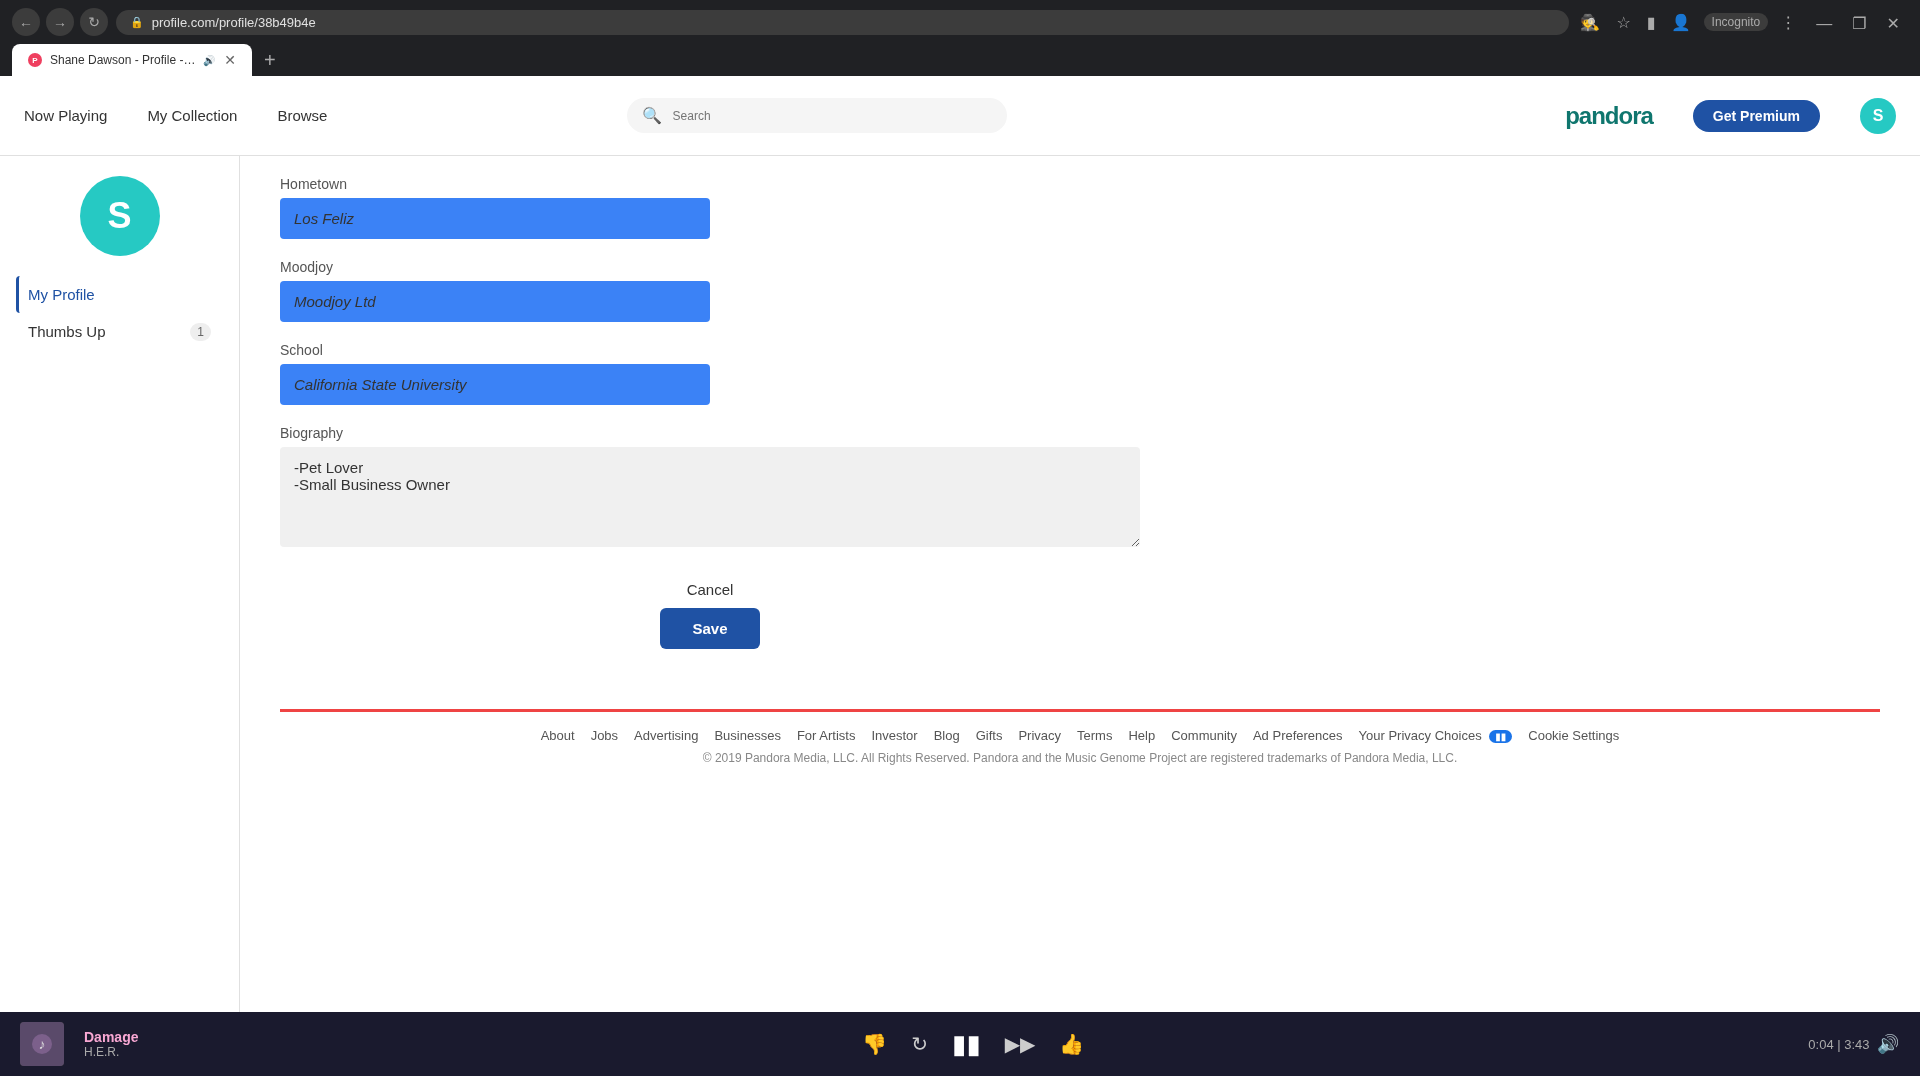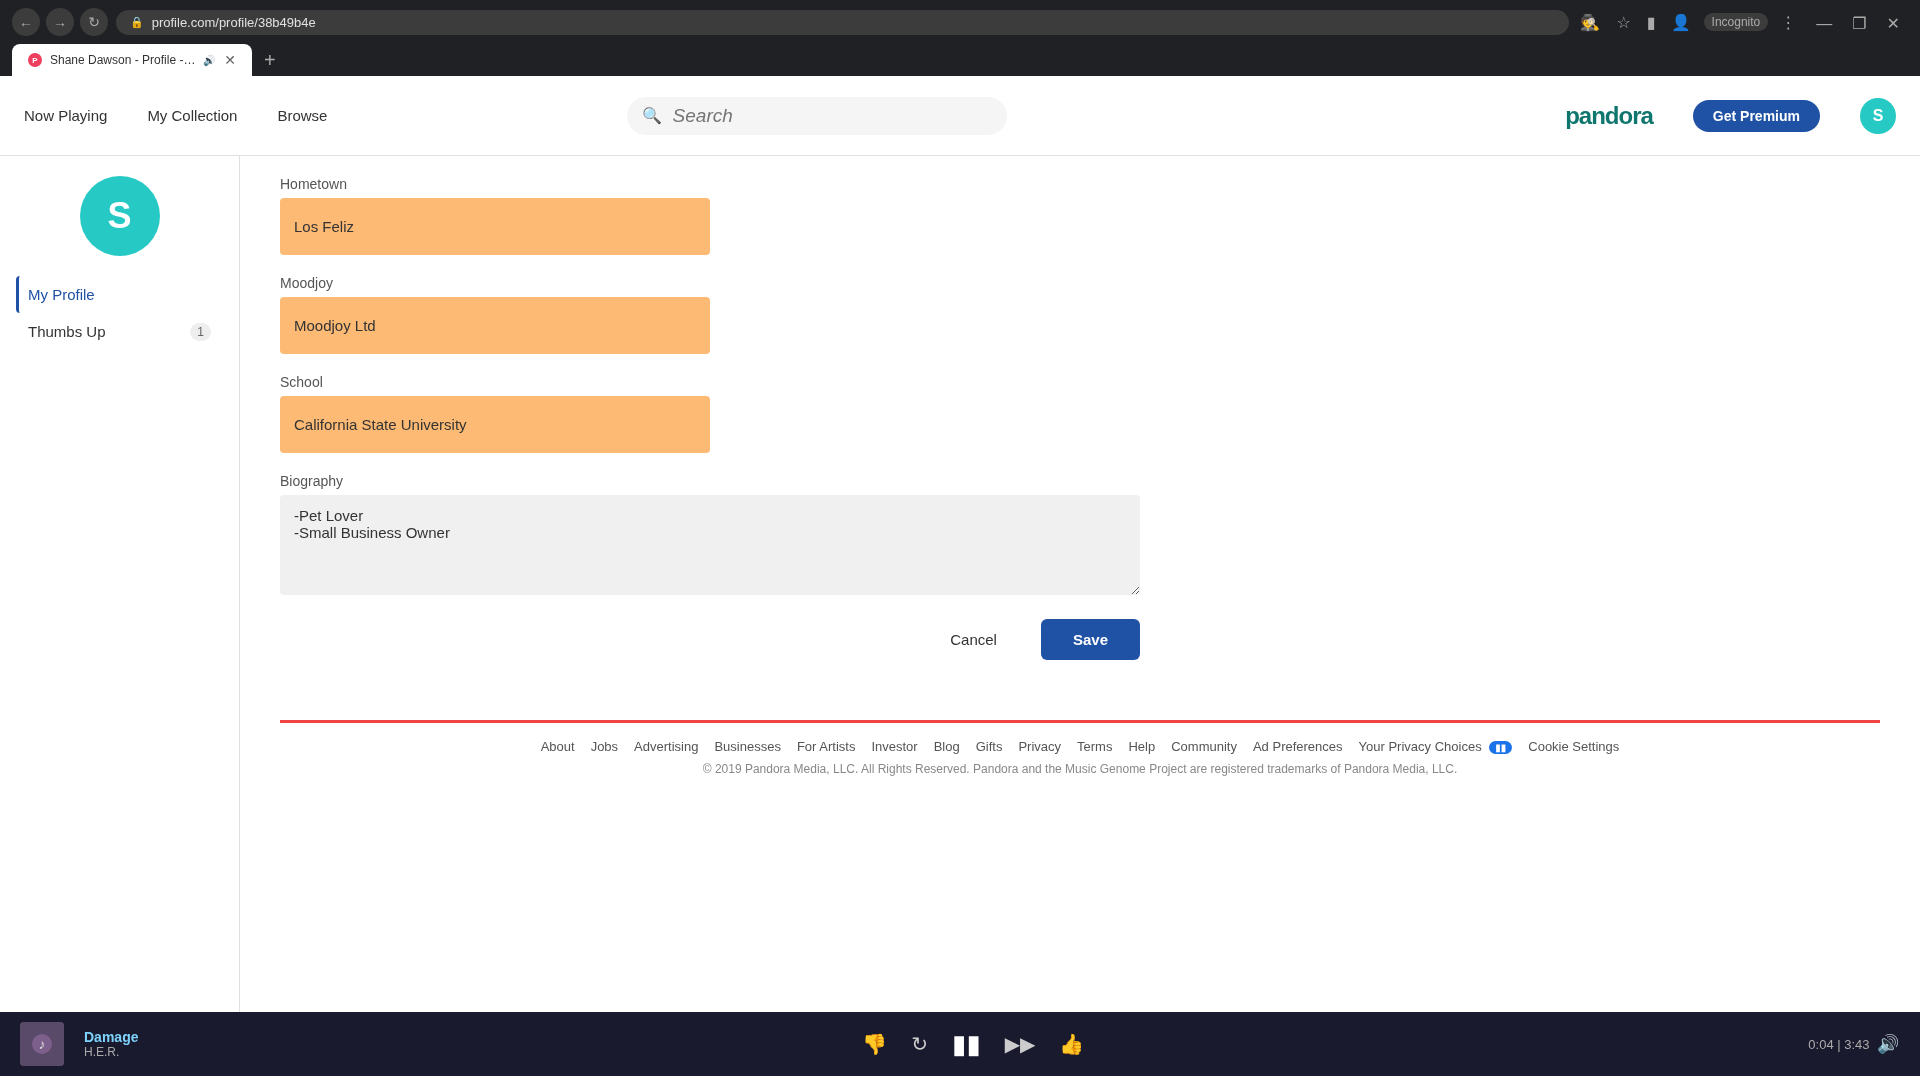--- a/index.html
+++ b/index.html
@@ -150,25 +150,24 @@
       background: #f5f5f5;
       border-radius: 24px;
       padding: 8px 16px;
       gap: 10px;
       width: 380px;
       margin: 0 auto;
     }
     .search-bar input {
       border: none;
       background: transparent;
-      font-size: 19px;
+      font-size: 12px;
       color: #333;
       outline: none;
       width: 100%;
-      font-style: italic;
     }
     .search-icon { color: #666; font-size: 16px; }
     .get-premium-btn {
       background: #1f52a4;
       color: #fff;
       border: none;
       border-radius: 20px;
       padding: 8px 20px;
       font-size: 14px;
       font-weight: 600;
@@ -256,50 +255,51 @@
     .form-label {
       font-size: 14px;
       color: #555;
       margin-bottom: 6px;
       display: block;
       font-weight: 500;
     }
     .form-input {
       width: 100%;
       max-width: 430px;
-      background: #fdba74;
+      background: #3b82f6;
       border: none;
       border-radius: 4px;
-      padding: 20px 14px;
+      padding: 12px 14px;
       font-size: 15px;
       color: #333;
       outline: none;
+      font-style: italic;
     }
     .form-textarea {
       width: 100%;
       max-width: 860px;
       background: #f0f0f0;
       border: none;
       border-radius: 4px;
       padding: 12px 14px;
       font-size: 15px;
       color: #333;
       outline: none;
       min-height: 100px;
       resize: vertical;
       font-family: inherit;
     }
     .form-actions {
       display: flex;
-      justify-content: flex-end;
-      gap: 28px;
+      gap: 0;
       margin-top: 20px;
       max-width: 860px;
       align-items: center;
       margin-bottom: 60px;
+      flex-direction: column;
     }
     .cancel-btn {
       background: none;
       border: none;
       color: #333;
       font-size: 15px;
       cursor: pointer;
       padding: 10px 16px;
     }
     .save-btn {
@@ -366,21 +366,21 @@
       border-radius: 4px;
       background: #444;
       flex-shrink: 0;
       overflow: hidden;
       display: flex;
       align-items: center;
       justify-content: center;
       font-size: 20px;
     }
     .now-playing-info { flex-shrink: 0; }
-    .now-playing-title { font-size: 14px; font-weight: 600; color: #7dd3fc; }
+    .now-playing-title { font-size: 14px; font-weight: 600; color: #f9a8d4; }
     .now-playing-artist { font-size: 12px; color: #aaa; }
     .player-controls {
       flex: 1;
       display: flex;
       align-items: center;
       justify-content: center;
       gap: 24px;
     }
     .player-btn {
       background: none;

